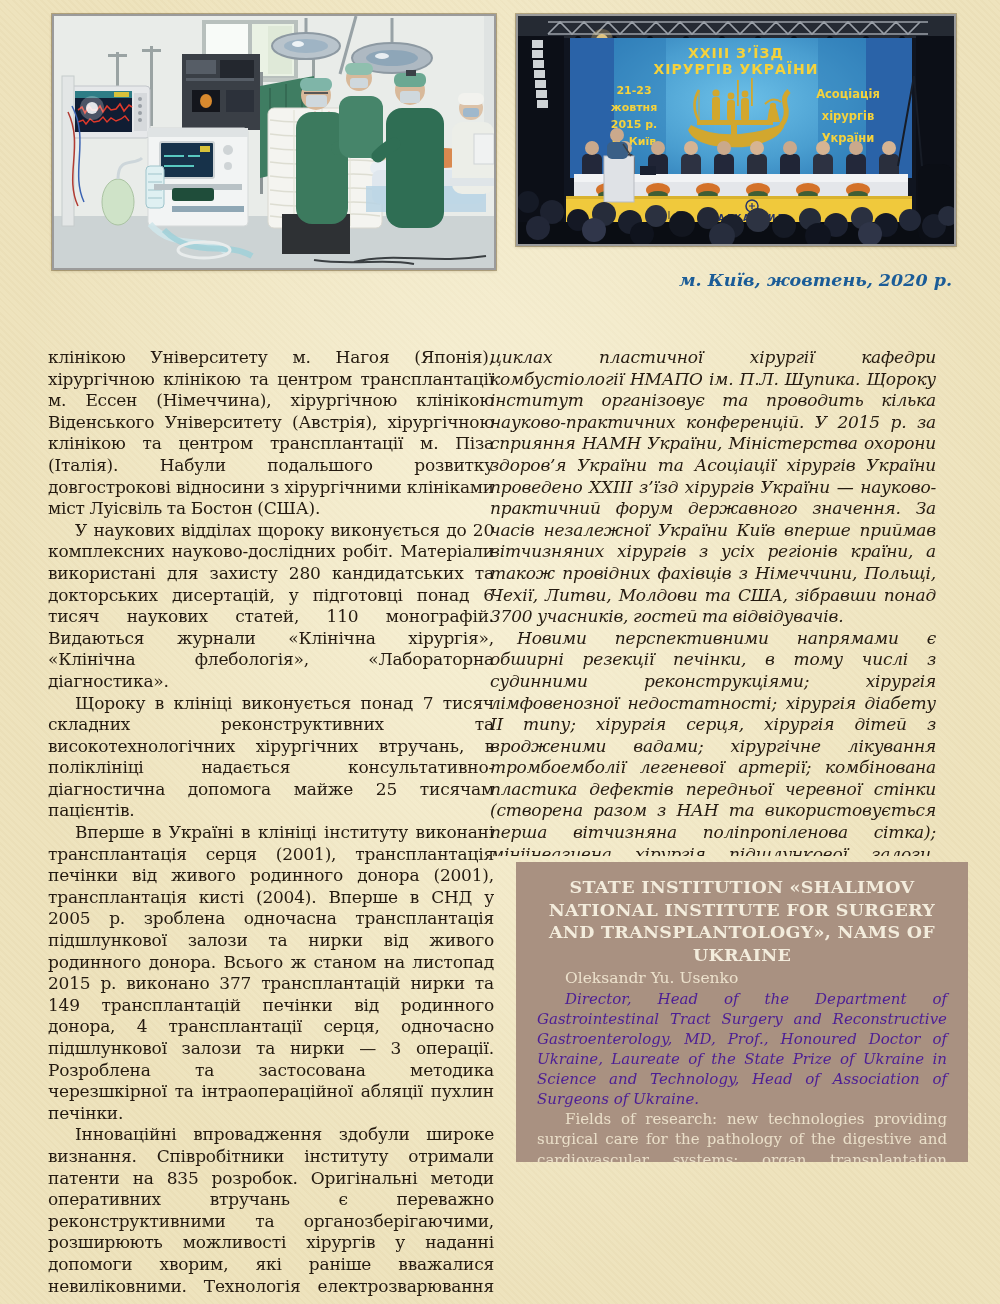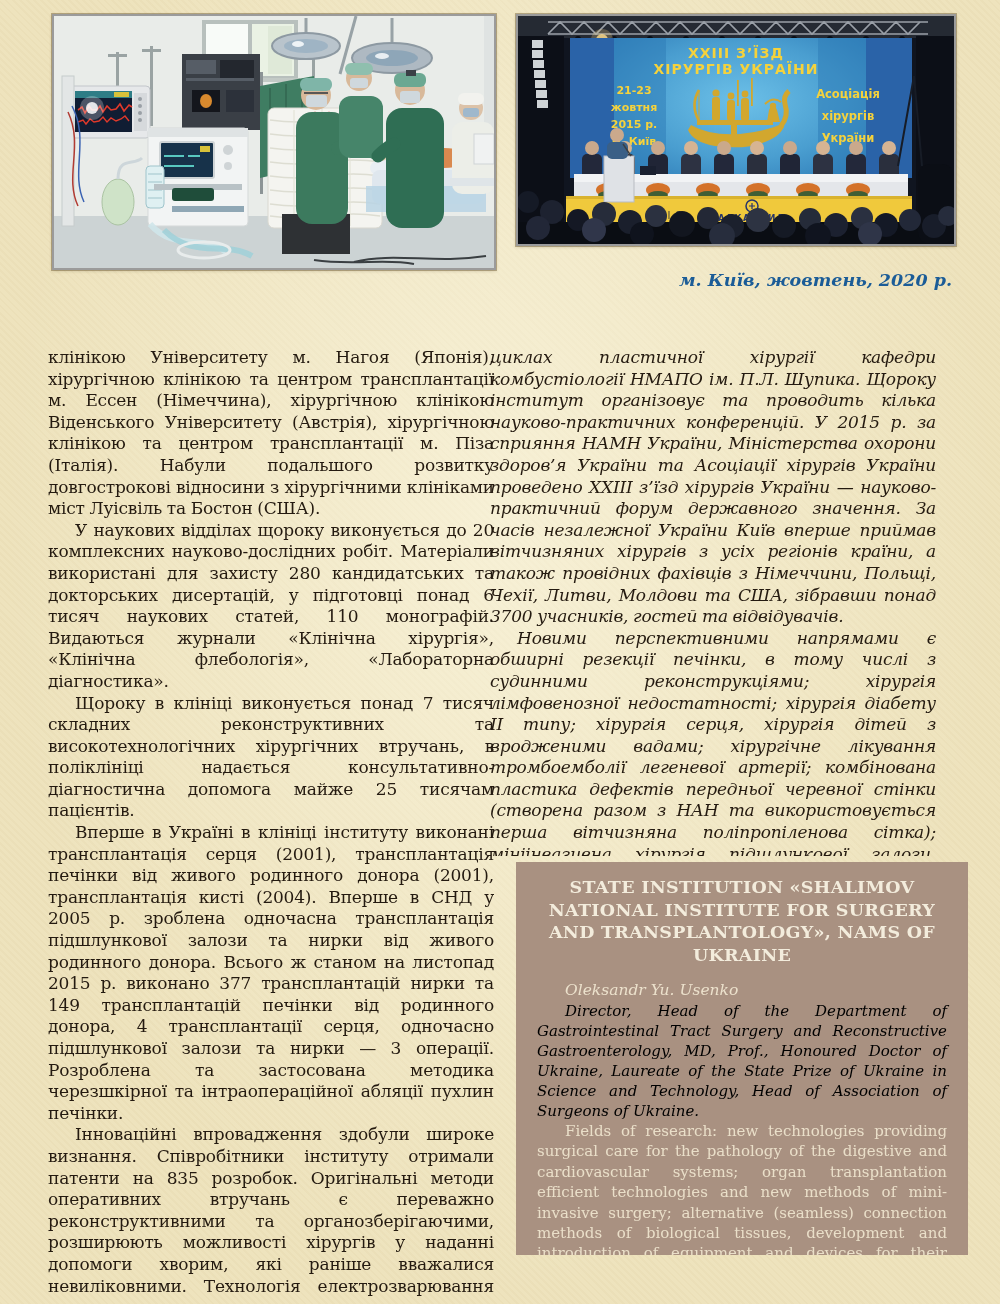--- a/index.html
+++ b/index.html
@@ -44,50 +44,49 @@
     letter-spacing:-0.2px;
     word-spacing:-0.5px;
     overflow:hidden;
   }
   #col-left{left:48px;top:312px;height:986px;}
   #col-right{left:490px;top:312px;height:544px;font-style:italic;}
   .column p{margin:0;text-indent:27px;}
   .column p:first-child{text-indent:0;margin-top:35px;}
   #info-box{
     position:absolute;
-    left:516px;top:862px;width:452px;height:393px;
+    left:516px;top:862px;width:452px;height:300px;
     box-sizing:border-box;
     background:#a99181;
     padding:14px 21px 12px 21px;
     color:#ece1cc;
     overflow:hidden;
   }
   #info-box .box-title{
     text-align:center;
     font-weight:bold;
     font-size:17.5px;
     line-height:22.5px;
     color:#f3ecdc;
     letter-spacing:.3px;
   }
   #info-box .box-author{
     padding-left:28px;
     font-size:15.5px;
     line-height:21px;
-    margin-top:14px;
-    font-style:italic;
+    margin-top:2px;
   }
   #info-box .box-role{
     margin:0;
     font-style:italic;
     font-size:15px;
     line-height:20px;
     text-align:justify;
     text-indent:28px;
-    color:#000000;
+    color:#4c1d95;
   }
   #info-box .box-fields{
     margin:0;
     font-size:15px;
     line-height:20.4px;
     text-align:justify;
     text-indent:28px;
     color:#eadfc9;
   }
   svg text{font-family:"DejaVu Sans", sans-serif;}

